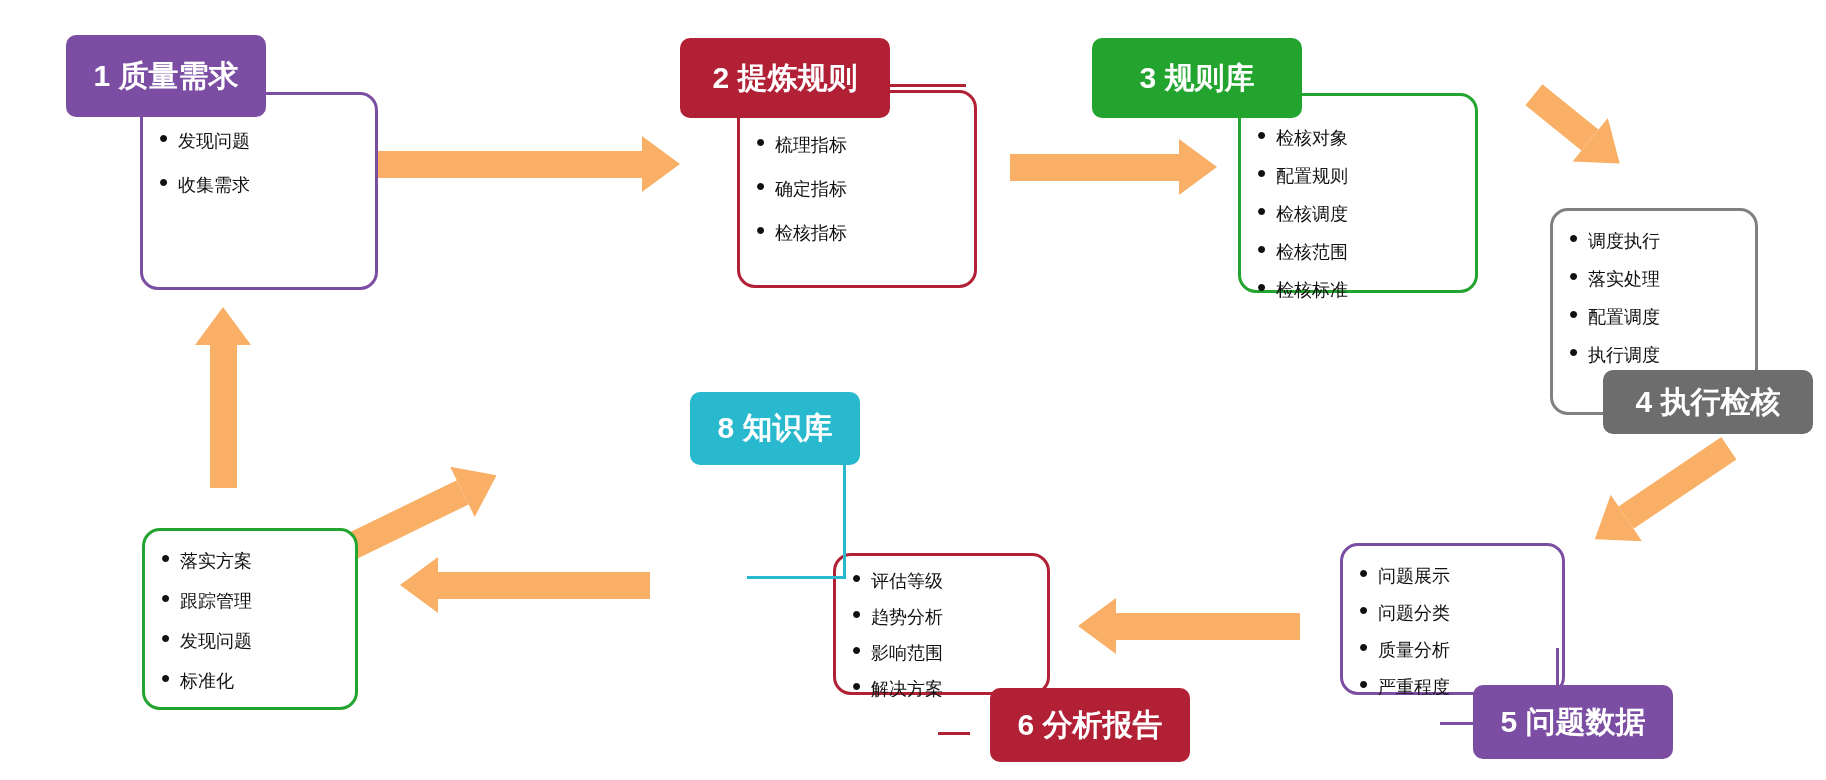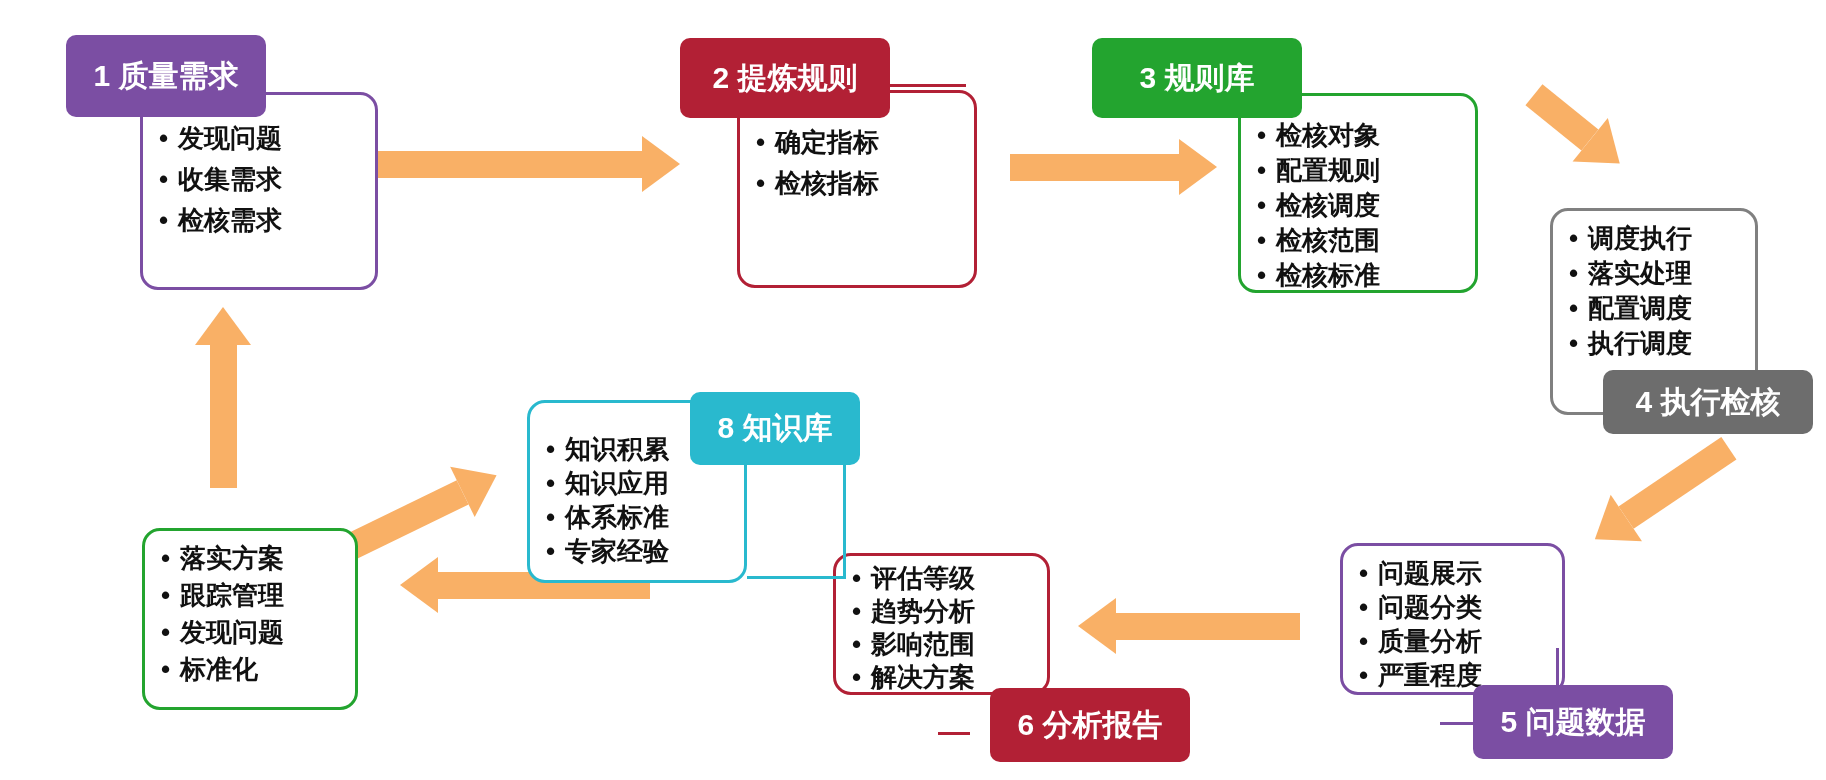--- a/index.html
+++ b/index.html
@@ -22,21 +22,21 @@
   .body.b-purple{border-color:#7B4EA3;}
   .body.b-red{border-color:#B22035;}
   .body.b-green{border-color:#23A42F;}
   .body.b-gray{border-color:#808080;}
   .body.b-cyan{border-color:#29B9CE;}
   .bullets{
     display:flex;flex-direction:column;
     padding-left:16px;box-sizing:border-box;
   }
   .bullet{
-    font-size:26px;line-height:28px;font-weight:700;color:#111111;
+    font-size:18px;line-height:28px;font-weight:400;color:#111111;
     white-space:nowrap;display:flex;align-items:baseline;
   }
   .bullet::before{content:"•";margin:0 10px 0 0;font-size:26px;}
   
   .hdr{
     position:absolute;z-index:3;
     display:flex;align-items:center;justify-content:center;
     color:#ffffff;font-weight:700;font-size:30px;
     border-radius:10px;white-space:nowrap;
     box-sizing:border-box;
@@ -104,27 +104,27 @@
     </div>
   <div class="arrow up" style="left:195px;top:307px;width:56px;height:181px">
       <div class="tail"></div>
       <div class="head"></div>
     </div>
 
   <div class="body b-purple" style="left:140px;top:92px;width:238px;height:198px">
     <div class="bullets" style="padding-top:29px;gap:13px">
       <div class="bullet">发现问题</div>
       <div class="bullet">收集需求</div>
-      <div class="bullet">检核需求</div>
     </div>
   </div>
   <div class="hdr f-purple" style="left:66px;top:35px;width:200px;height:82px">1 质量需求</div>
 
   <div class="body b-red" style="left:737px;top:90px;width:240px;height:198px">
     <div class="bullets" style="padding-top:35px;gap:13px">
+      <div class="bullet">梳理指标</div>
       <div class="bullet">确定指标</div>
       <div class="bullet">检核指标</div>
     </div>
   </div>
   <div class="hdr f-red" style="left:680px;top:38px;width:210px;height:80px">2 提炼规则</div>
   <div class="stub s-red" style="left:888px;top:84px;width:78px;height:3px"></div>
 
   <div class="body b-green" style="left:1238px;top:93px;width:240px;height:200px">
     <div class="bullets" style="padding-top:25px;gap:7px">
       <div class="bullet">检核对象</div>
@@ -172,25 +172,17 @@
   <div class="body b-green" style="left:142px;top:528px;width:216px;height:182px">
     <div class="bullets" style="padding-top:13px;gap:9px">
       <div class="bullet">落实方案</div>
       <div class="bullet">跟踪管理</div>
       <div class="bullet">发现问题</div>
       <div class="bullet">标准化</div>
     </div>
   </div>
   <div class="stub s-green" style="left:248px;top:707px;width:82px;height:3px"></div>
 
-  <div class="body b-cyan" style="left:527px;top:400px;width:220px;height:183px">
-    <div class="bullets" style="padding-top:32px;gap:6px">
-      <div class="bullet">知识积累</div>
-      <div class="bullet">知识应用</div>
-      <div class="bullet">体系标准</div>
-      <div class="bullet">专家经验</div>
-    </div>
-  </div>
   <div class="hdr f-cyan" style="left:690px;top:392px;width:170px;height:73px">8 知识库</div>
   <div class="stub s-cyan" style="left:843px;top:462px;width:3px;height:116px"></div>
   <div class="stub s-cyan" style="left:747px;top:576px;width:99px;height:3px"></div>
 
 </div>
 
 </body></html>

